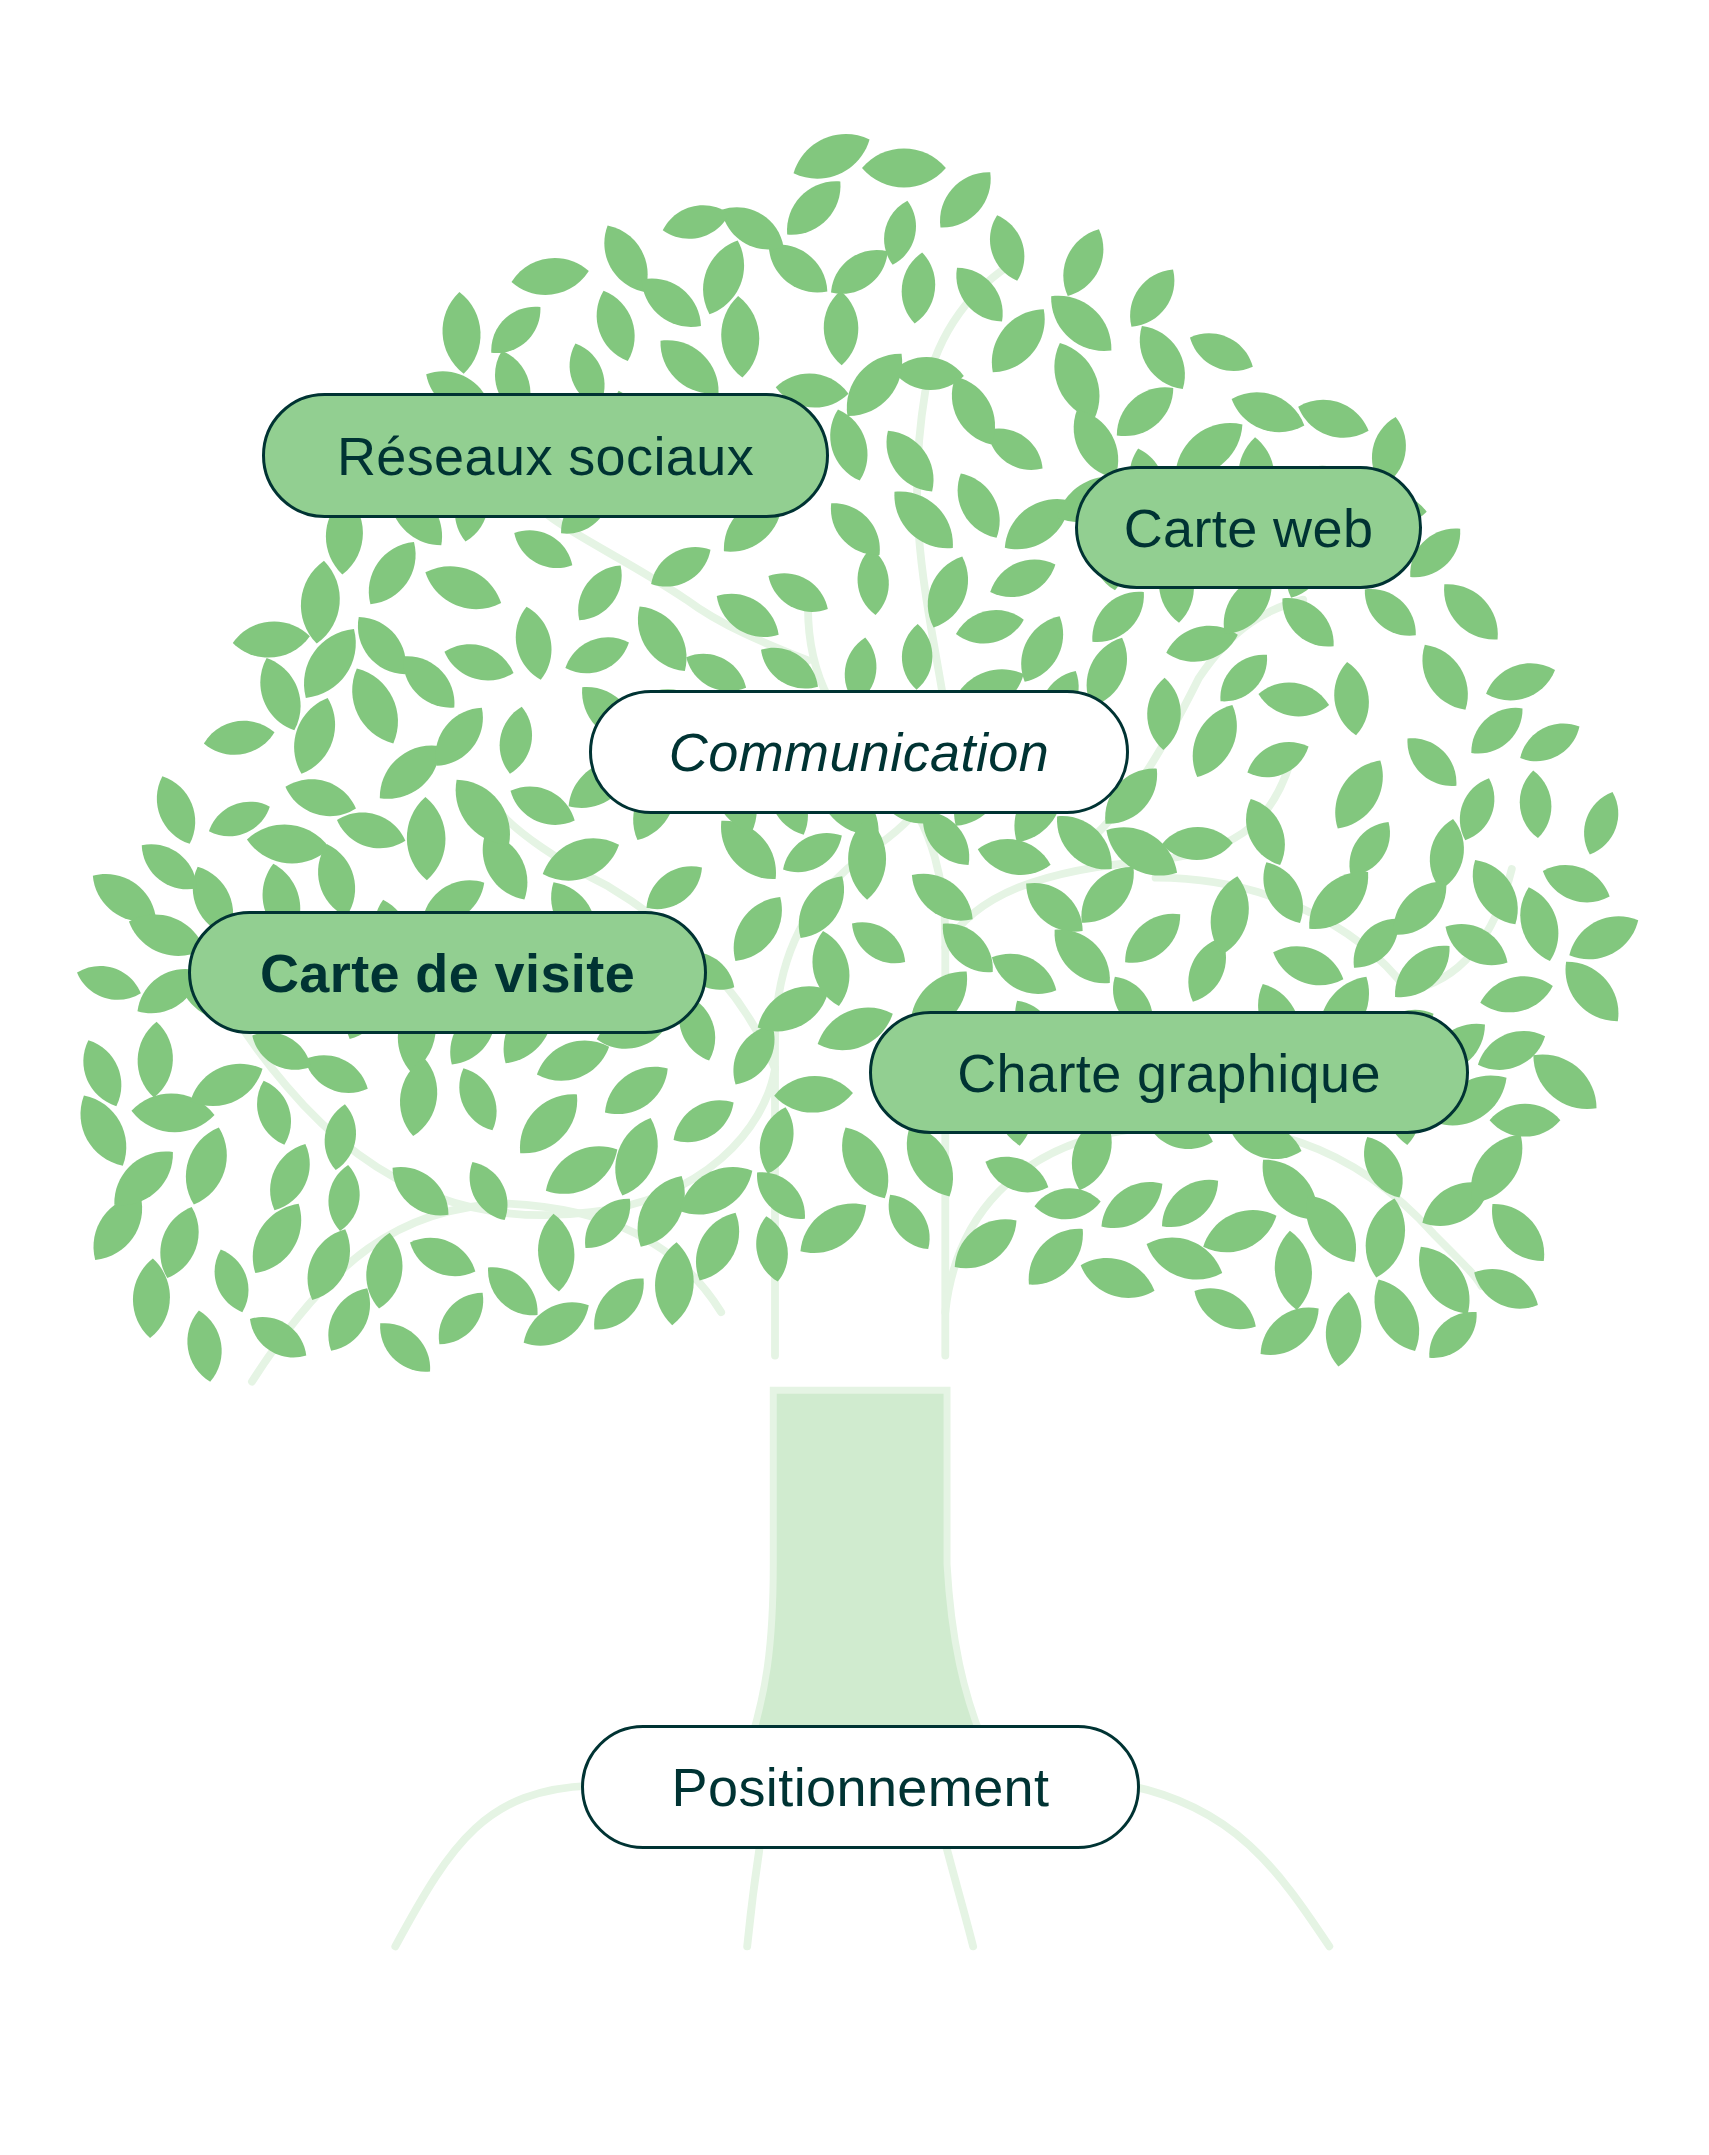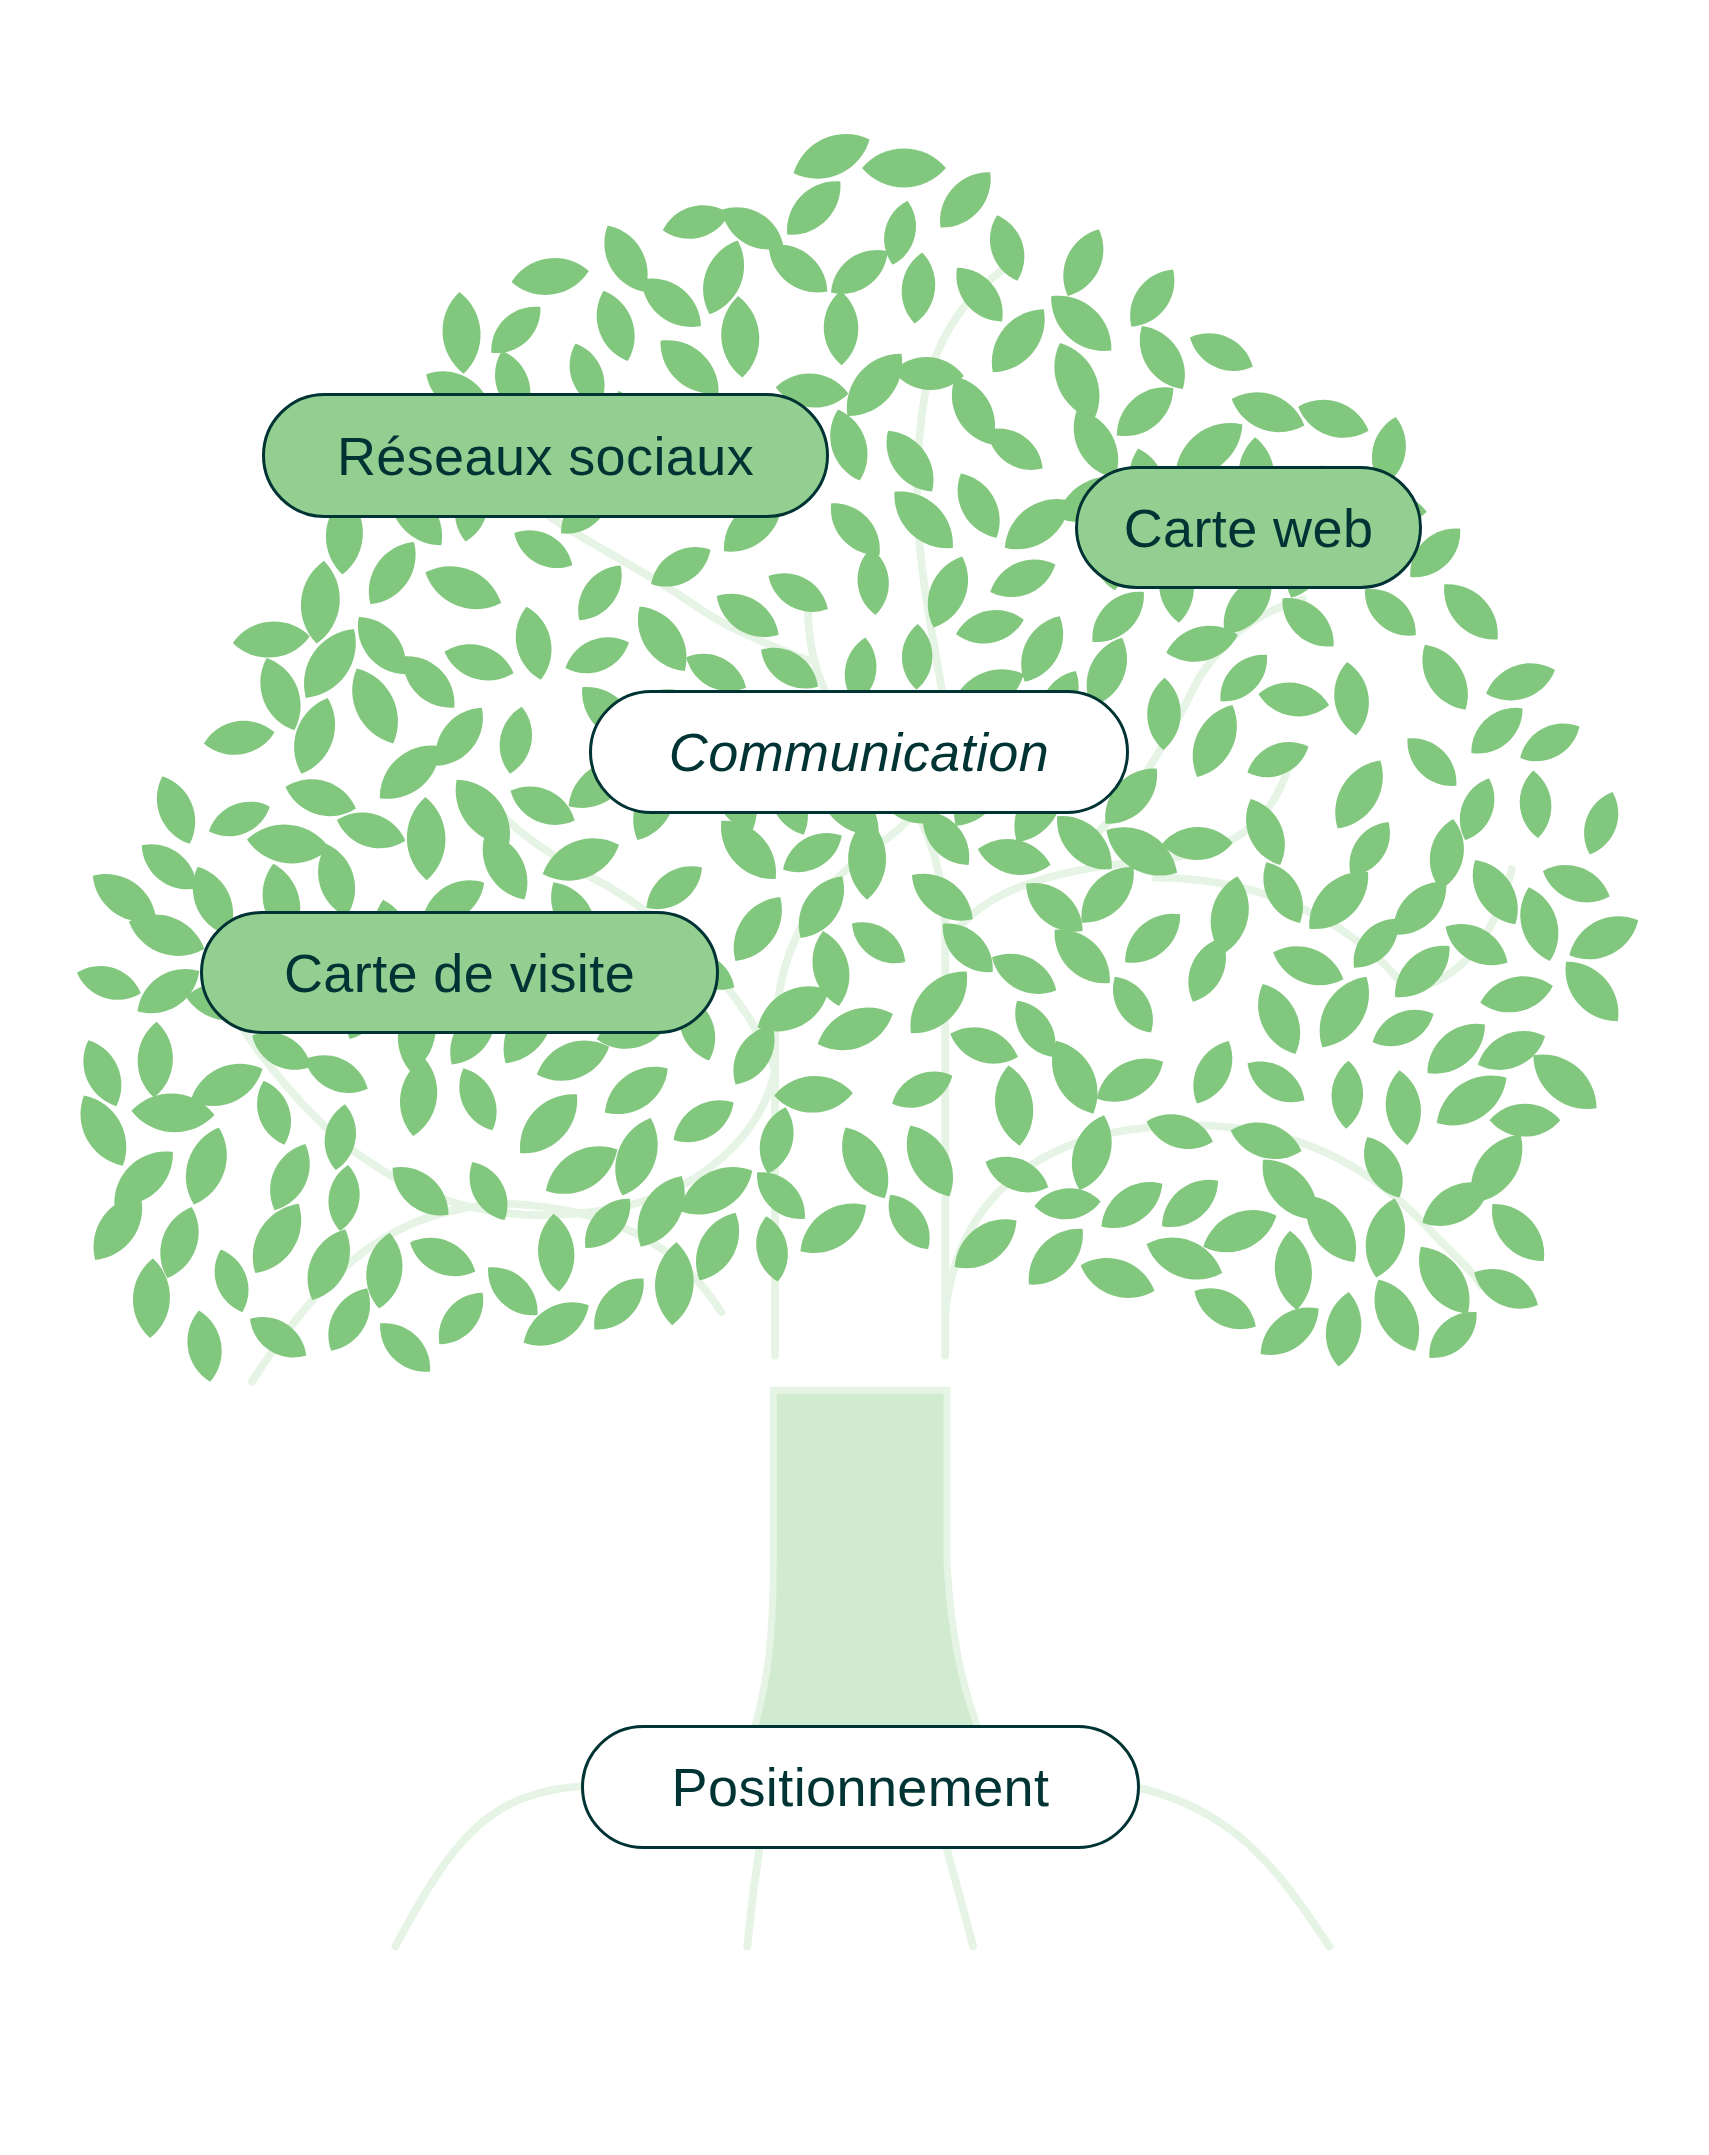--- a/index.html
+++ b/index.html
@@ -12,21 +12,21 @@
     border: 3.5px solid #003333; border-radius: 70px;
     display: flex; align-items: center; justify-content: center;
     color: #003333; font-size: 54px; letter-spacing: 0.4px;
     white-space: nowrap; cursor: pointer;
   }
   .pill.filled { background: #92cf91; }
   .pill.outline { background: #ffffff; }
   #pill-reseaux   { left: 262px;  top: 393px;  width: 567px; height: 125px; }
   #pill-siteweb   { left: 1075px; top: 466px;  width: 347px; height: 123px; }
   #pill-comm      { left: 589px;  top: 690px;  width: 540px; height: 124px; font-style: italic; }
-  #pill-carte     { left: 200px;  top: 911px; width: 519px; height: 123px; }
+  #pill-carte     { left: 188px;  top: 911px; width: 519px; height: 123px; font-weight: bold; }
   #pill-charte    { left: 869px; top: 1011px; width: 600px; height: 123px; }
   #pill-logo      { left: 667px;  top: 1324px; width: 388px; height: 125px; }
   #pill-position  { left: 581px;  top: 1725px; width: 559px; height: 124px; }
 </style>
 </head>
 <body>
 
 <div id="stage">
   <svg id="tree-svg" width="1709" height="2155" viewBox="0 0 1967 2480" xmlns="http://www.w3.org/2000/svg">
     <g id="roots" fill="none" stroke="#e5f4e4" stroke-width="9" stroke-linecap="round">
@@ -385,17 +385,20 @@
   </div>
   <div id="pill-siteweb" class="pill filled">
     <span>Carte web</span>
   </div>
   <div id="pill-comm" class="pill outline">
     <span>Communication</span>
   </div>
   <div id="pill-carte" class="pill filled">
     <span>Carte de visite</span>
   </div>
+  <div id="pill-charte" class="pill filled">
+    <span>Charte graphique</span>
+  </div>
   <div id="pill-position" class="pill outline">
     <span>Positionnement</span>
   </div>
 </div>
 
 
 </body></html>

